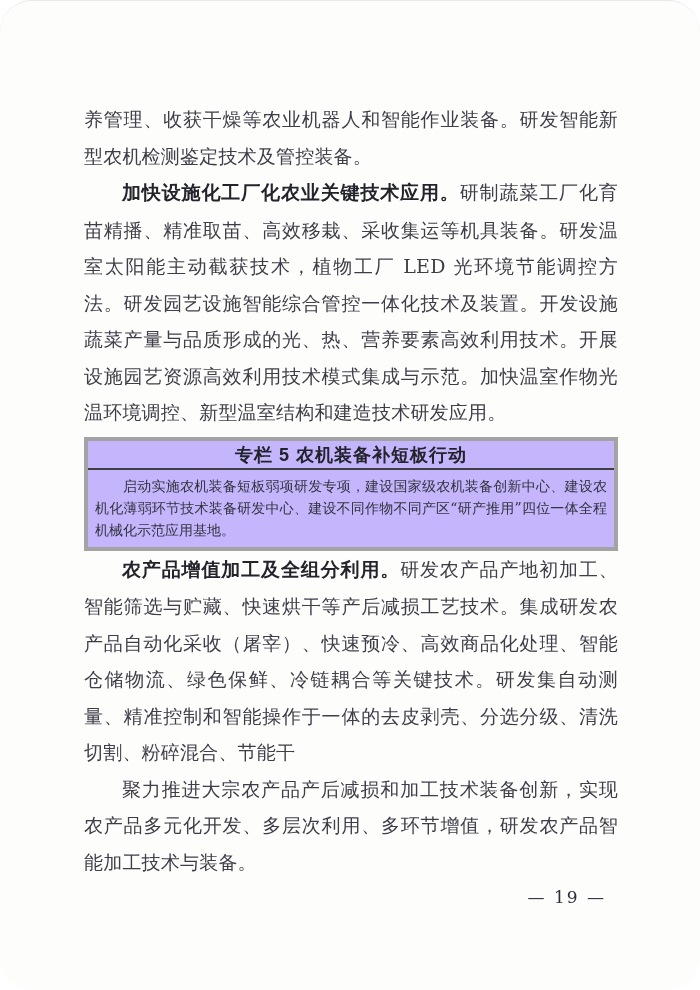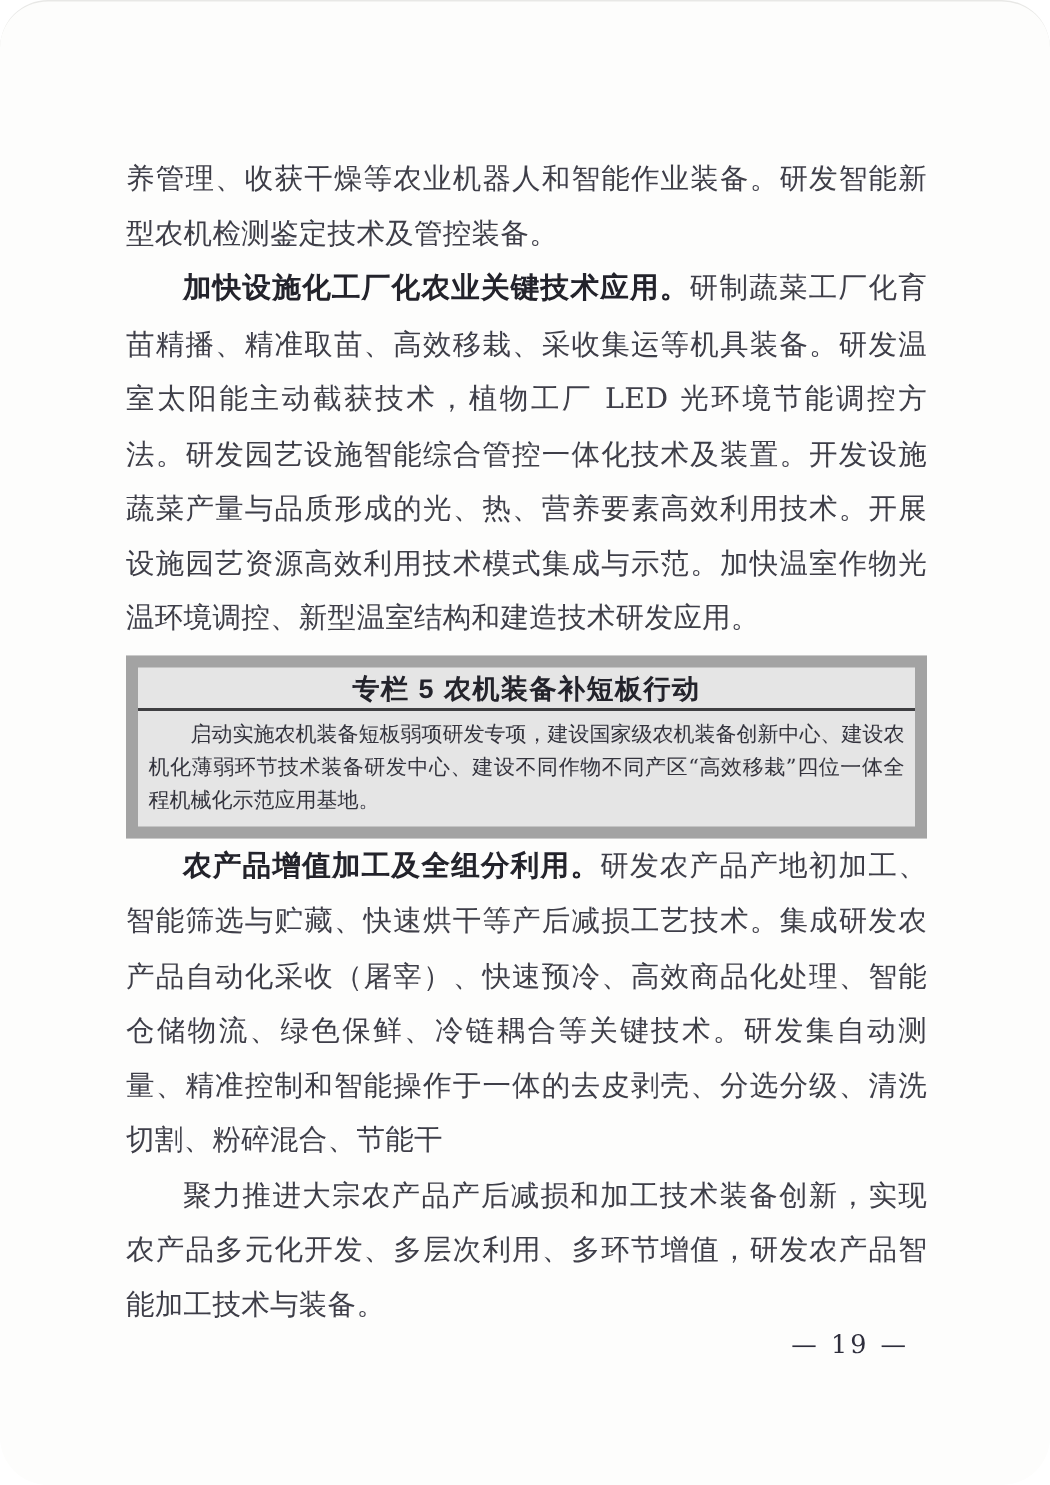--- a/index.html
+++ b/index.html
@@ -31,23 +31,23 @@
     letter-spacing:0.2px;
     word-break:break-all;
   }
   p.body-para.indent { text-indent:2em; }
   strong.lead {
     font-family:"Liberation Sans","DejaVu Sans",sans-serif;
     font-weight:700;
     color:#23232b;
   }
   .callout {
-    border:8px solid #a3a3a3;
+    border:4px solid #a3a3a3;
     margin-top:6px;
-    background:#e5e5e5;
+    background:#c4b5fd;
   }
   .callout-title {
     text-align:center;
     font-family:"Liberation Sans","DejaVu Sans",sans-serif;
     font-weight:700;
     font-size:18px;
     line-height:22px;
     padding:3px 0 2px;
     color:#23232b;
     border-bottom:2px solid #3f3f42;
@@ -88,21 +88,21 @@
 
 <div class="page">
   <div class="text-col">
 
     <p class="body-para">养管理、收获干燥等农业机器人和智能作业装备。研发智能新型农机检测鉴定技术及管控装备。</p>
 
     <p class="body-para indent"><strong class="lead">加快设施化工厂化农业关键技术应用。</strong><span>研制蔬菜工厂化育苗精播、精准取苗、高效移栽、采收集运等机具装备。研发温室太阳能主动截获技术，植物工厂 LED 光环境节能调控方法。研发园艺设施智能综合管控一体化技术及装置。开发设施蔬菜产量与品质形成的光、热、营养要素高效利用技术。开展设施园艺资源高效利用技术模式集成与示范。加快温室作物光温环境调控、新型温室结构和建造技术研发应用。</span></p>
 
     <div class="callout">
       <div class="callout-title">专栏 5 农机装备补短板行动</div>
-      <p class="callout-body">启动实施农机装备短板弱项研发专项，建设国家级农机装备创新中心、建设农机化薄弱环节技术装备研发中心、建设不同作物不同产区“高效移栽”四位一体全程机械化示范应用基地。</p>
+      <p class="callout-body">启动实施农机装备短板弱项研发专项，建设国家级农机装备创新中心、建设农机化薄弱环节技术装备研发中心、建设不同作物不同产区“研产推用”四位一体全程机械化示范应用基地。</p>
     </div>
 
 
     <p class="body-para indent"><strong class="lead">农产品增值加工及全组分利用。</strong><span>研发农产品产地初加工、智能筛选与贮藏、快速烘干等产后减损工艺技术。集成研发农产品自动化采收（屠宰）、快速预冷、高效商品化处理、智能仓储物流、绿色保鲜、冷链耦合等关键技术。研发集自动测量、精准控制和智能操作于一体的去皮剥壳、分选分级、清洗切割、粉碎混合、节能干</span></p>
 
     <p class="body-para indent">聚力推进大宗农产品产后减损和加工技术装备创新，实现农产品多元化开发、多层次利用、多环节增值，研发农产品智能加工技术与装备。</p>
 
   </div>
 
   <div class="page-number">— 19 —</div>

